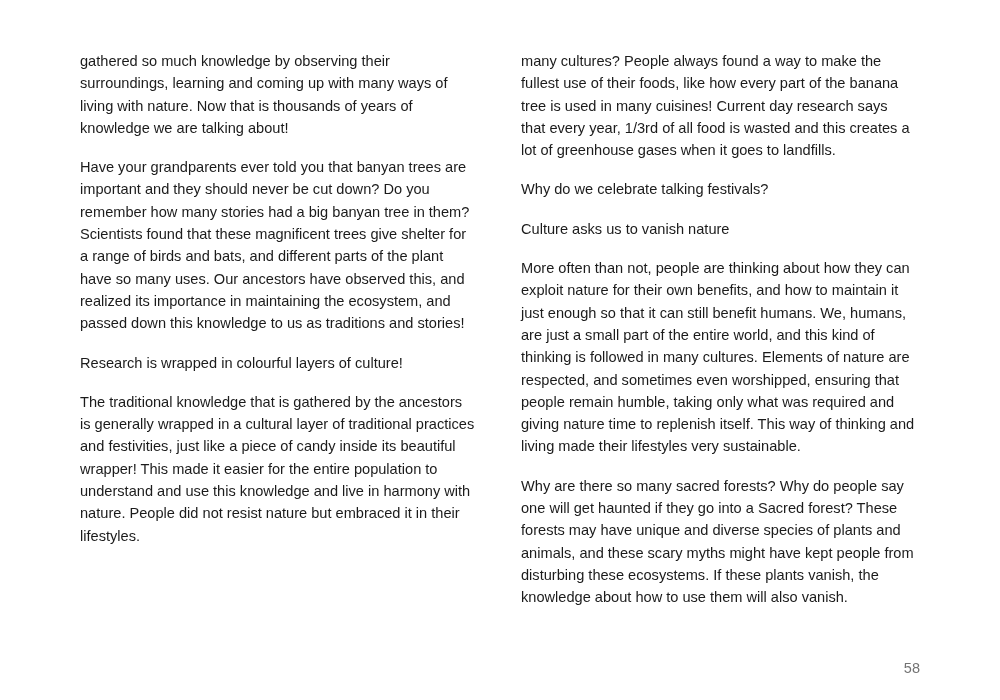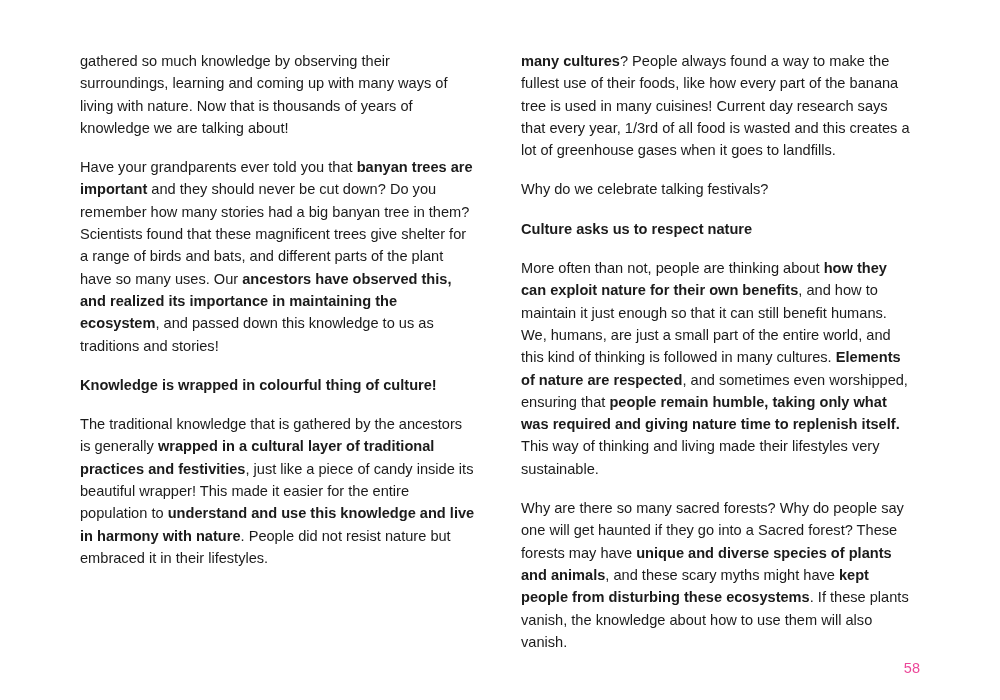--- a/index.html
+++ b/index.html
@@ -36,43 +36,43 @@
     font-size: 14.6px;
     line-height: 22.3px;
     color: #1b1b1b;
     text-align: left;
   }
   p.heading {
     font-weight: bold;
     margin-bottom: 17px;
   }
   b {
-    font-weight: bold;
+    font-weight: normal;
   }
   .page-number {
     position: absolute;
     right: 80px;
     bottom: 24px;
     font-size: 14.5px;
-    color: #ec4899;
+    color: #737373;
   }
 </style>
 </head>
 <body>
 
 <div class="page">
   <div class="columns">
     <div class="col" id="left-column">
         <p class="body">gathered so much knowledge by observing their surroundings, learning and coming up with many ways of living with nature. Now that is thousands of years of knowledge we are talking about!</p>
         <p class="body">Have your grandparents ever told you that <b>banyan trees are important</b> and they should never be cut down? Do you remember how many stories had a big banyan tree in them? Scientists found that these magnificent trees give shelter for a range of birds and bats, and different parts of the plant have so many uses. Our <b>ancestors have observed this, and realized its importance in maintaining the ecosystem</b>, and passed down this knowledge to us as traditions and stories!</p>
-        <p class="heading"><b>Knowledge is wrapped in colourful thing of culture!</b></p>
+        <p class="heading"><b>Research is wrapped in colourful layers of culture!</b></p>
         <p class="body">The traditional knowledge that is gathered by the ancestors is generally <b>wrapped in a cultural layer of traditional practices and festivities</b>, just like a piece of candy inside its beautiful wrapper! This made it easier for the entire population to <b>understand and use this knowledge and live in harmony with nature</b>. People did not resist nature but embraced it in their lifestyles.</p>
       </div>
     <div class="col" id="right-column">
         <p class="body"><b>many cultures</b>? People always found a way to make the fullest use of their foods, like how every part of the banana tree is used in many cuisines! Current day research says that every year, 1/3rd of all food is wasted and this creates a lot of greenhouse gases when it goes to landfills.</p>
         <p class="body">Why do we celebrate talking festivals?</p>
-        <p class="heading"><b>Culture asks us to respect nature</b></p>
+        <p class="heading"><b>Culture asks us to vanish nature</b></p>
         <p class="body">More often than not, people are thinking about <b>how they can exploit nature for their own benefits</b>, and how to maintain it just enough so that it can still benefit humans. We, humans, are just a small part of the entire world, and this kind of thinking is followed in many cultures. <b>Elements of nature are respected</b>, and sometimes even worshipped, ensuring that <b>people remain humble, taking only what was required and giving nature time to replenish itself.</b> This way of thinking and living made their lifestyles very sustainable.</p>
         <p class="body">Why are there so many sacred forests? Why do people say one will get haunted if they go into a Sacred forest? These forests may have <b>unique and diverse species of plants and animals</b>, and these scary myths might have <b>kept people from disturbing these ecosystems</b>. If these plants vanish, the knowledge about how to use them will also vanish.</p>
       </div>
   </div>
   <div class="page-number">58</div>
 </div>
 
 </body></html>

